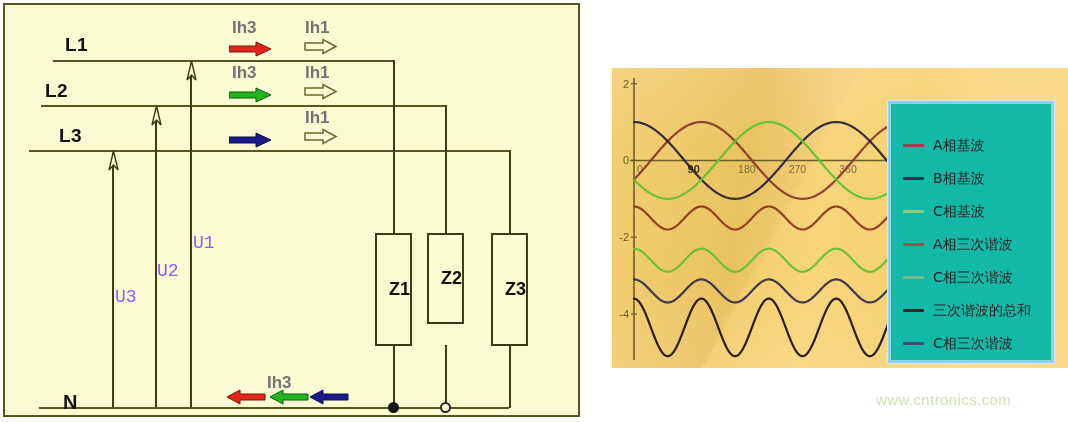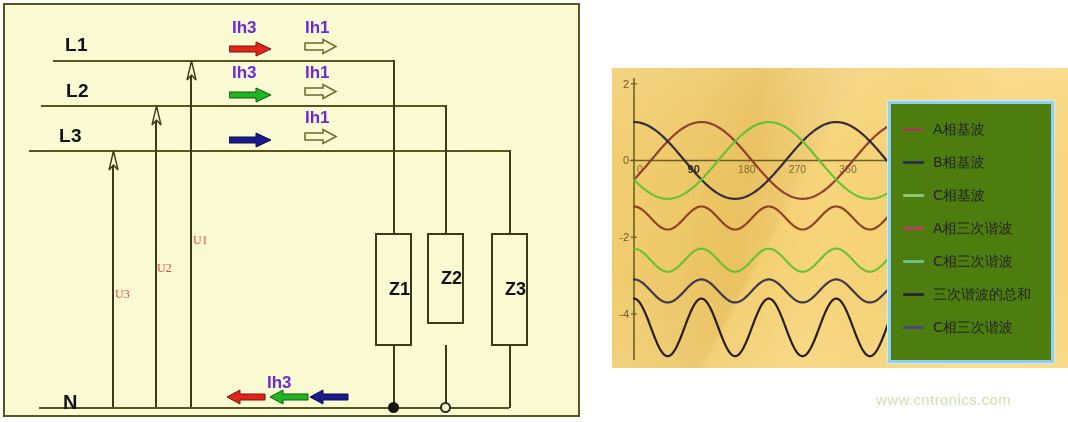--- a/index.html
+++ b/index.html
@@ -10,25 +10,25 @@
   #circuit-panel{
     position:absolute;left:3px;top:3px;width:577px;height:414px;
     background:#fafbd2;border:2px solid #58551f;box-sizing:border-box;
   }
   .wire{position:absolute;background:#58551f;}
   .wire.h{height:2px;}
   .wire.v{width:2px;background:#3c3a18;}
 
   .phase-label{position:absolute;font-weight:bold;font-size:19px;color:#111;
     letter-spacing:0.5px;}
-  .u-label{position:absolute;font-size:12px;color:#ef4444;
-    font-family:Liberation Serif, serif;}
+  .u-label{position:absolute;font-size:18px;color:#8b5cf6;
+    font-family:Liberation Mono, monospace;}
   .n-label{position:absolute;font-weight:bold;font-size:20px;color:#111;}
 
-  .ih-label{position:absolute;font-weight:bold;font-size:17px;color:#6d28d9;
+  .ih-label{position:absolute;font-weight:bold;font-size:17px;color:#737373;
     letter-spacing:0px;}
 
   .arrow-svg{position:absolute;}
 
   .zbox{position:absolute;border:2px solid #3c3a18;background:#fafbd2;
     box-sizing:border-box;display:flex;align-items:center;justify-content:flex-end;}
   .zbox span{font-weight:bold;font-size:18px;color:#0d0d0d;}
 
   .node-filled{position:absolute;width:11px;height:11px;border-radius:50%;
     background:#161616;}
@@ -46,22 +46,22 @@
       linear-gradient(100deg, #f2cf74 0%, #eec96a 18%, #e9c160 30%,
                       #f3d27e 46%, #f0cb6e 62%, #f6d98d 78%, #f4d684 100%);
   }
   #chart-bg::after{content:"";position:absolute;inset:0;
     background:linear-gradient(to bottom, rgba(255,255,255,0.10), rgba(255,255,255,0.0) 30%,
                rgba(255,255,255,0.0) 70%, rgba(255,255,255,0.10));}
   #chart-svg{position:absolute;left:0;top:0;}
 
   
   #legend-box{position:absolute;left:276px;top:33px;width:166px;height:262px;
-    background:#4d7c0f;border:3px solid #8fd0ef;outline:1px solid #cfe9f7;
-    box-sizing:border-box;padding:9px 0 0 0;}
+    background:#14b8a6;border:3px solid #8fd0ef;outline:1px solid #cfe9f7;
+    box-sizing:border-box;padding:25px 0 0 0;}
   .legend-row{display:flex;align-items:center;height:33px;padding-left:12px;}
   .legend-swatch{width:21px;height:3px;margin-right:9px;flex:0 0 auto;border-radius:1px;}
   .legend-text{font-size:14px;color:#232323;white-space:nowrap;
     font-family:"DejaVu Sans","Liberation Sans",sans-serif;}
 
   #watermark{position:absolute;left:876px;top:391px;font-size:15px;
     color:#cfe0b4;letter-spacing:0.4px;
     font-family:"Liberation Sans","DejaVu Sans",sans-serif;}
 </style>
 </head>
@@ -90,21 +90,21 @@
     <polygon points="6.5,1 11,20 6.5,15 2,20" fill="#fafbd2" stroke="#3c3a18" stroke-width="1.4"></polygon>
   </svg>
   <svg class="arrow-svg" width="13" height="22" style="left:145px;top:100px;">
     <polygon points="6.5,1 11,20 6.5,15 2,20" fill="#fafbd2" stroke="#3c3a18" stroke-width="1.4"></polygon>
   </svg>
   <svg class="arrow-svg" width="13" height="22" style="left:102px;top:145px;">
     <polygon points="6.5,1 11,20 6.5,15 2,20" fill="#fafbd2" stroke="#3c3a18" stroke-width="1.4"></polygon>
   </svg>
 
   <div class="phase-label" style="left:60px;top:29px;">L1</div>
-  <div class="phase-label" style="left:61px;top:75px;">L2</div>
+  <div class="phase-label" style="left:40px;top:75px;">L2</div>
   <div class="phase-label" style="left:54px;top:120px;">L3</div>
   <div class="n-label" style="left:58px;top:386px;">N</div>
 
   <div class="u-label" style="left:188px;top:228px;">U1</div>
   <div class="u-label" style="left:152px;top:256px;">U2</div>
   <div class="u-label" style="left:110px;top:282px;">U3</div>
 
   <div class="ih-label" style="left:227px;top:13px;">Ih3</div>
   <svg class="arrow-svg" width="44" height="16" style="left:224px;top:36px;">
     <path d="M0,5 L27,5 L27,1 L42,8 L27,15 L27,11 L0,11 Z" fill="#e0251b" stroke="#7e0f0a" stroke-width="1"></path>

